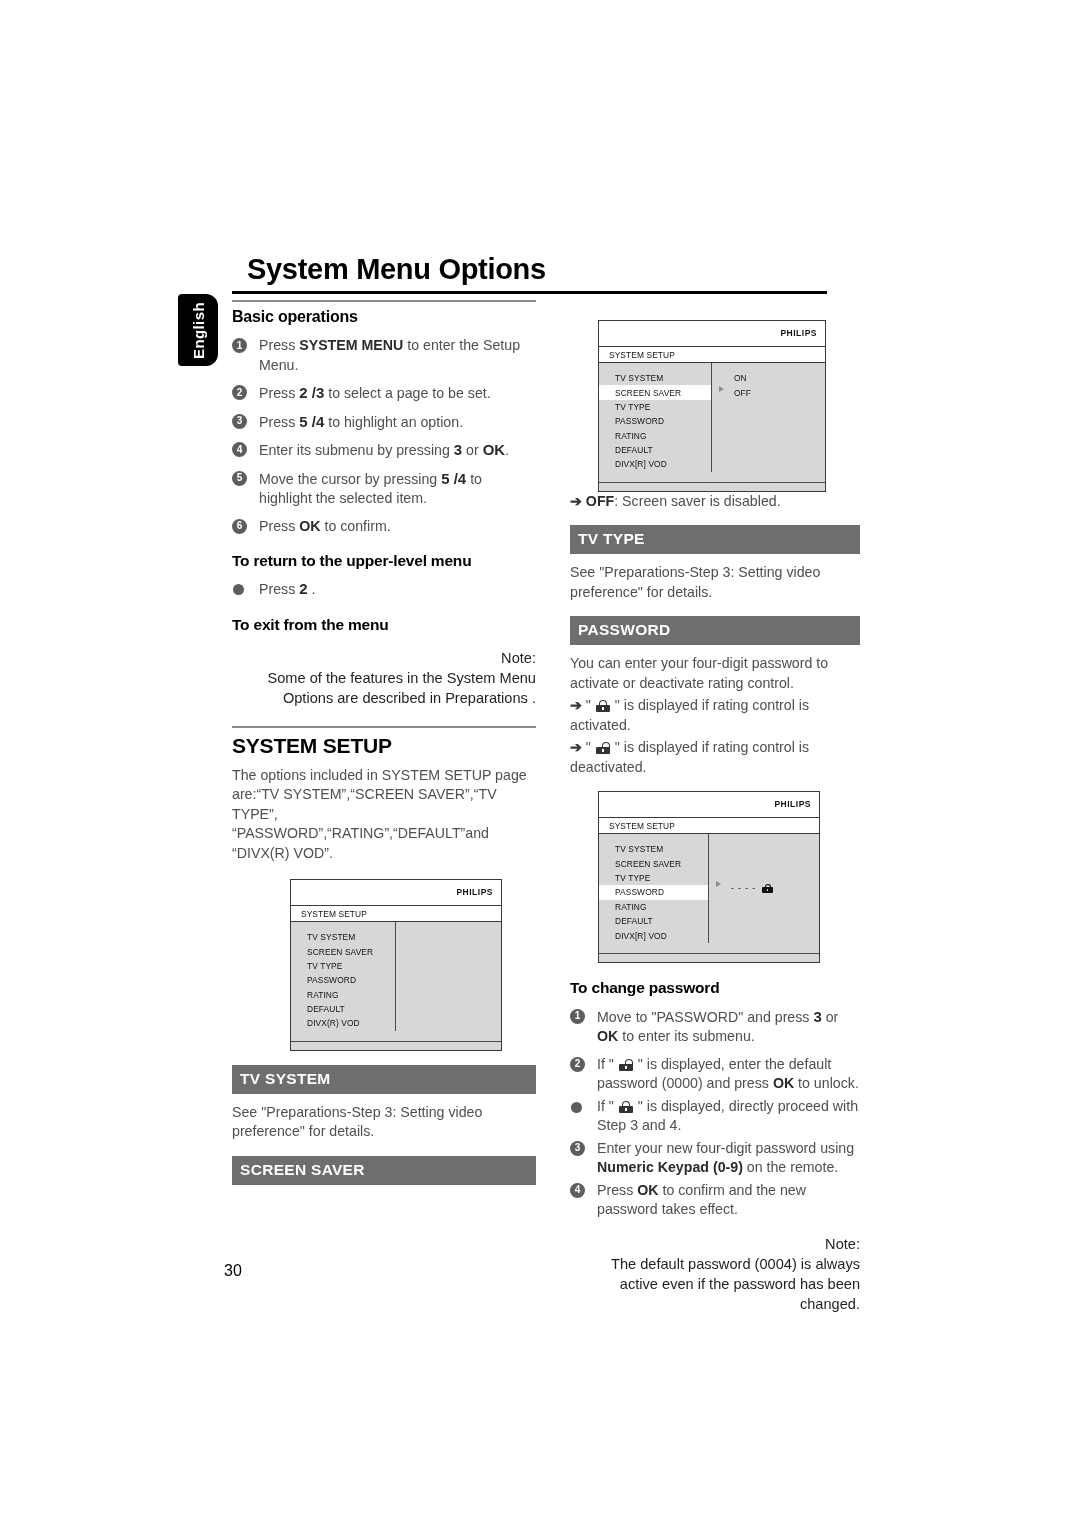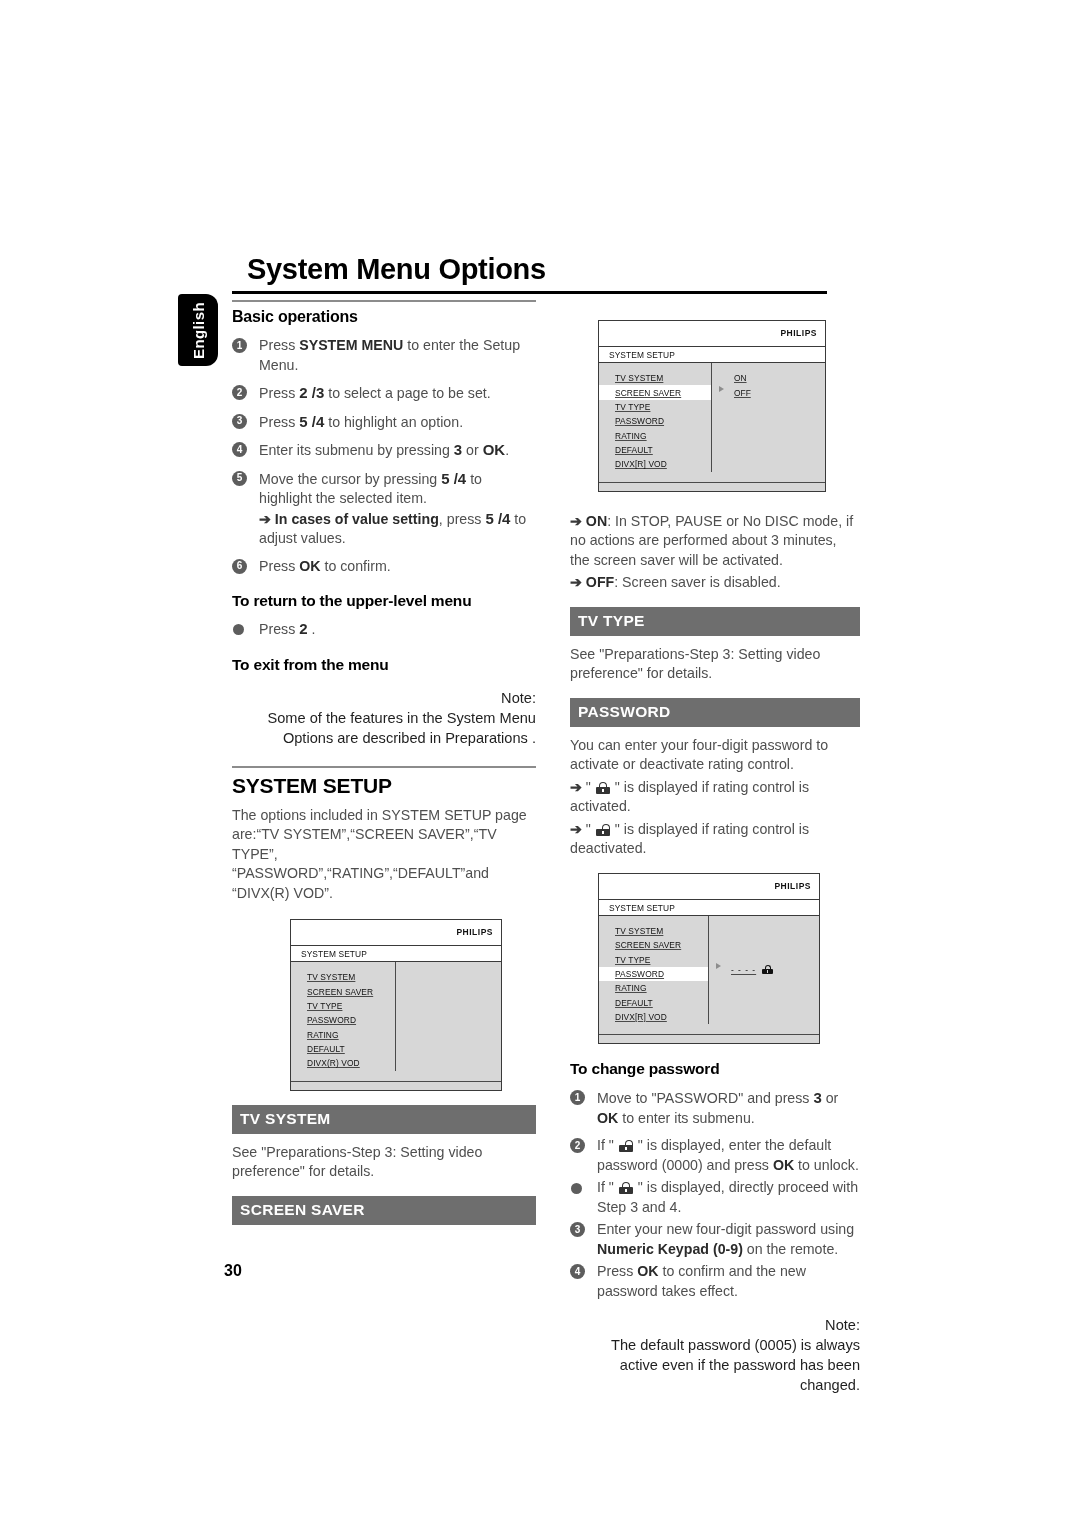--- a/index.html
+++ b/index.html
@@ -156,21 +156,20 @@
     position: absolute; left: 6px; bottom: 2px;
     width: 2px; height: 3px; background: #fff;
   }
   .lock.open .shackle { left: 6px; width: 8px; }
 
   
   .tv {
     position: relative;
     border: 1.5px solid #3a3a3a;
     background: #7f1d1d;
-    text-decoration: underline;
   }
   .tv .brandrow {
     height: 26px;
     background: #fff;
     border-bottom: 1.5px solid #3a3a3a;
     position: relative;
   }
   .tv .brand {
     position: absolute; right: 8px; top: 7px;
     font-size: 8.5px; font-weight: 700; color: #111;
@@ -257,21 +256,21 @@
   }
 
   .tv-wrap-left  { margin: 16px 0 0 58px; width: 212px; }
   .tv-wrap-right { margin: 18px 0 0 14px; width: 228px; }
   .tv-wrap-right-2 { margin: 14px 0 0 28px; width: 222px; }
 
   
   .pagenum {
     position: absolute;
     left: 224px; top: 1262px;
-    font-size: 16px; font-weight: 700; color: #000;
+    font-size: 16px; font-weight: 400; color: #000;
   }
 </style>
 </head>
 <body>
 
 <div id="page">
 
   <div class="lang-tab">
     <span>English</span>
   </div>
@@ -302,24 +301,20 @@
       </li>
 
       <li class="step">
         <span class="num">4</span>
         <span>Enter its submenu by pressing </span><span class="key">3</span><span>  or </span><span class="key">OK</span><span>.</span>
       </li>
 
       <li class="step">
         <span class="num">5</span>
         <span>Move the cursor by pressing </span><span class="key">5 /4</span><span>  to highlight the selected item.</span>
-        <span class="arrow-line">
-          <span class="arrow">➔</span>
-          <span class="b">In cases of value setting</span><span>, press </span><span class="key">5 /4</span><span>  to adjust values.</span>
-        </span>
       </li>
 
       <li class="step">
         <span class="num">6</span>
         <span>Press </span><span class="b">OK</span><span> to confirm.</span>
       </li>
     </ol>
 
     <div class="sub-head" style="font-size:15.5px;margin-top:16px;margin-bottom:9px;">To return to the upper-level menu</div>
 
@@ -395,24 +390,20 @@
           <div class="side">
             <div class="cursor" style="top:23px;"></div>
             <div class="so">ON</div>
             <div class="so">OFF</div>
           </div>
         </div>
         <div class="footer"></div>
       </div>
     </div>
 
-    <p class="body tight" style="margin-top:20px;">
-      <span class="arrow">➔</span>
-      <span class="b">ON</span><span>: In STOP, PAUSE or No DISC mode, if no actions are performed about 3 minutes, the screen saver will be activated.</span>
-    </p>
     <p class="body">
       <span class="arrow">➔</span>
       <span class="b">OFF</span><span>: Screen saver is disabled.</span>
     </p>
 
     <div class="bar">TV TYPE</div>
     <p class="body">See "Preparations-Step 3: Setting video preference" for details.</p>
 
     <div class="bar">PASSWORD</div>
     <p class="body tight">You can enter your four-digit password to activate or deactivate rating control.</p>
@@ -485,18 +476,18 @@
       </li>
 
       <li class="step">
         <span class="num">4</span>
         <span>Press </span><span class="b">OK</span><span> to confirm and the new password takes effect.</span>
       </li>
     </ol>
 
     <div class="note-blk">
       <span class="nt">Note:</span>
-      <span class="ni">The default password (0005) is always active even if the password has been changed.</span>
+      <span class="ni">The default password (0004) is always active even if the password has been changed.</span>
     </div>
   </div>
 
   <div class="pagenum">30</div>
 </div>
 
 </body></html>

